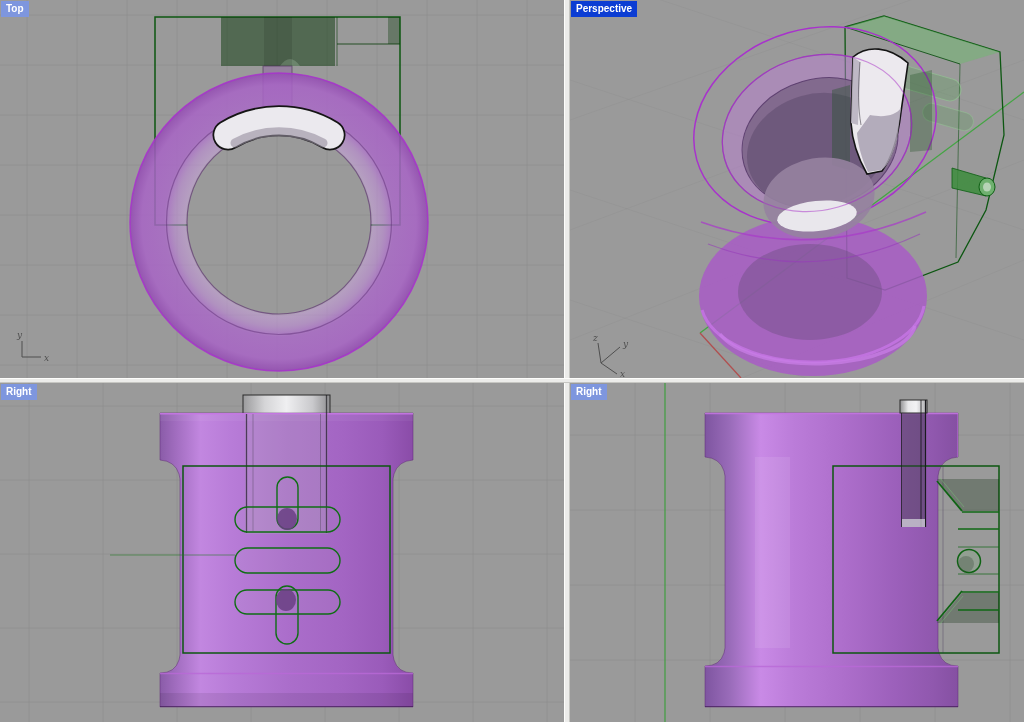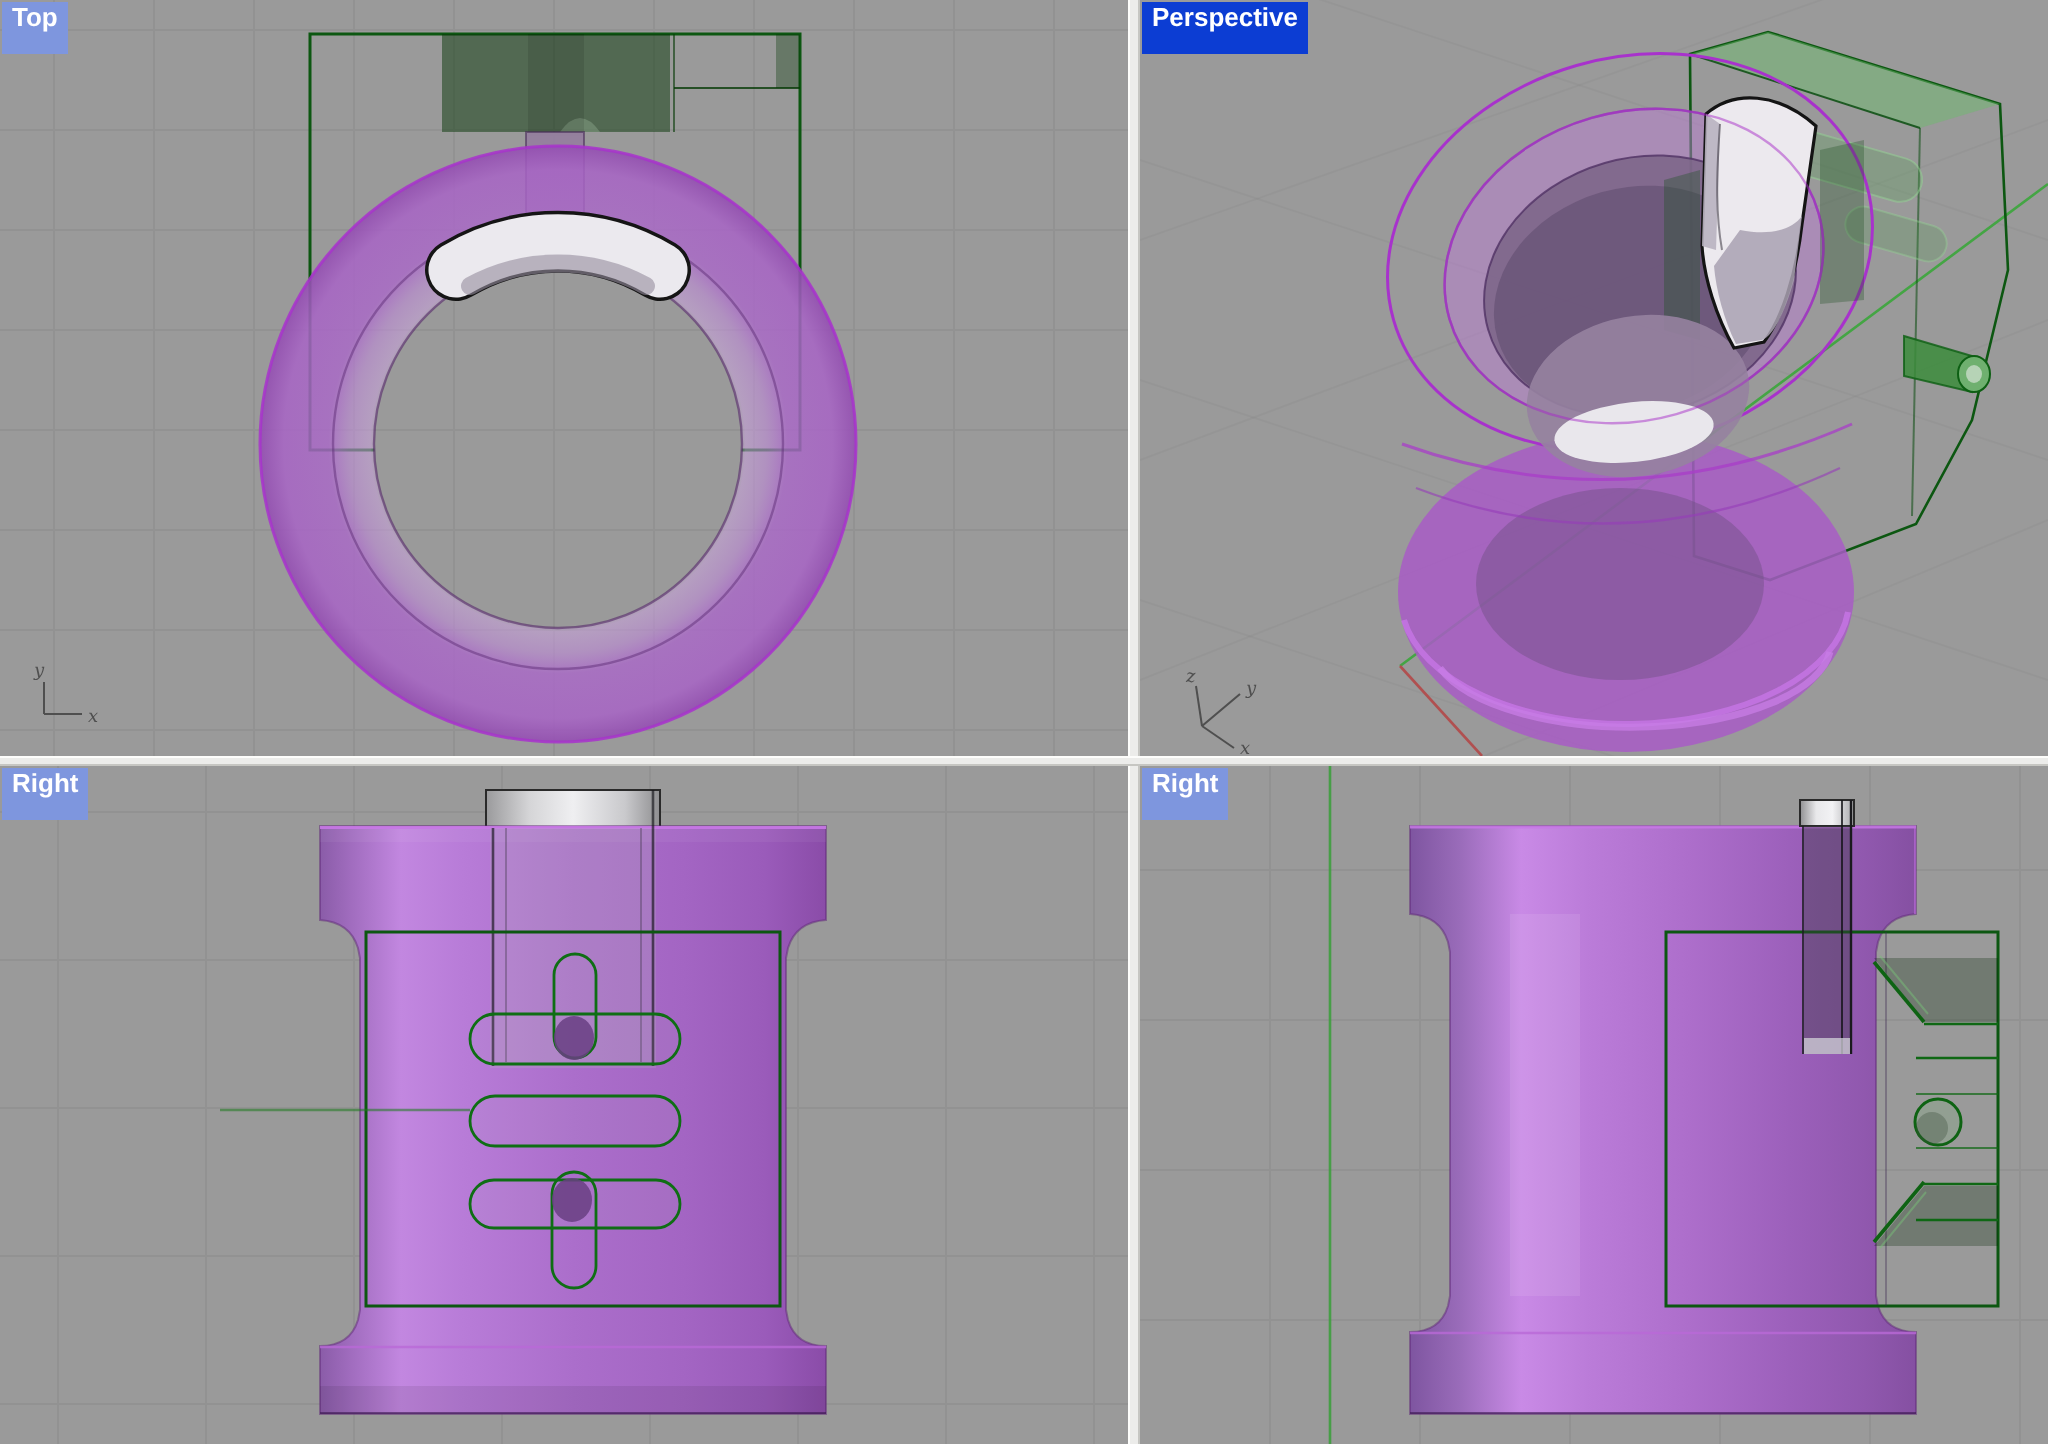--- a/index.html
+++ b/index.html
@@ -3,23 +3,23 @@
 <meta charset="utf-8">
 <style>
   html,body{margin:0;padding:0;background:#777;}
   .screen{position:relative;width:1024px;height:722px;background:var(--splitter,#ececea);
           font-family:"Liberation Sans",sans-serif;overflow:hidden;}
   .viewport{position:absolute;background:var(--viewport-bg,#9a9a9a);overflow:hidden;}
   #vp-top{left:0;top:0;width:564px;height:378px;}
   #vp-persp{left:570px;top:0;width:454px;height:378px;}
   #vp-back{left:0;top:383px;width:564px;height:339px;}
   #vp-right{left:570px;top:383px;width:454px;height:339px;}
-  .vp-label{position:absolute;top:1px;left:1px;font-size:13px;font-weight:700;
+  .vp-label{position:absolute;top:1px;left:1px;font-size:10px;font-weight:700;
             color:var(--label-text,#fff);background:var(--label-inactive-bg,#7e96de);
-            padding:1px 5px 12px;line-height:13px;cursor:pointer;}
+            padding:1px 5px 2px;line-height:13px;cursor:pointer;}
   .vp-label.active{background:var(--label-active-bg,#0c3dd3);}
   .splitter-v{position:absolute;left:564px;top:0;width:6px;height:722px;background:var(--splitter,#ececea);
               box-shadow:inset 1px 0 0 #fdfdfb, inset -1px 0 0 #c6c6c2;cursor:col-resize;}
   .splitter-h{position:absolute;left:0;top:378px;width:1024px;height:5px;background:var(--splitter,#ececea);
               box-shadow:inset 0 1px 0 #fdfdfb, inset 0 -1px 0 #c6c6c2;cursor:row-resize;}
   svg{display:block;}
   .gridlines{stroke:var(--grid-line,#8e8e8e);stroke-width:1;fill:none;opacity:.6;}
   .pgrid{stroke:#808080;stroke-width:1;opacity:.16;}
   .gizmo-line{stroke:var(--gizmo-gray,#4f4f4f);stroke-width:1;fill:none;}
   .gizmo-text{font-family:"DejaVu Serif",serif;font-style:italic;font-size:9px;fill:var(--gizmo-gray,#4f4f4f);}

